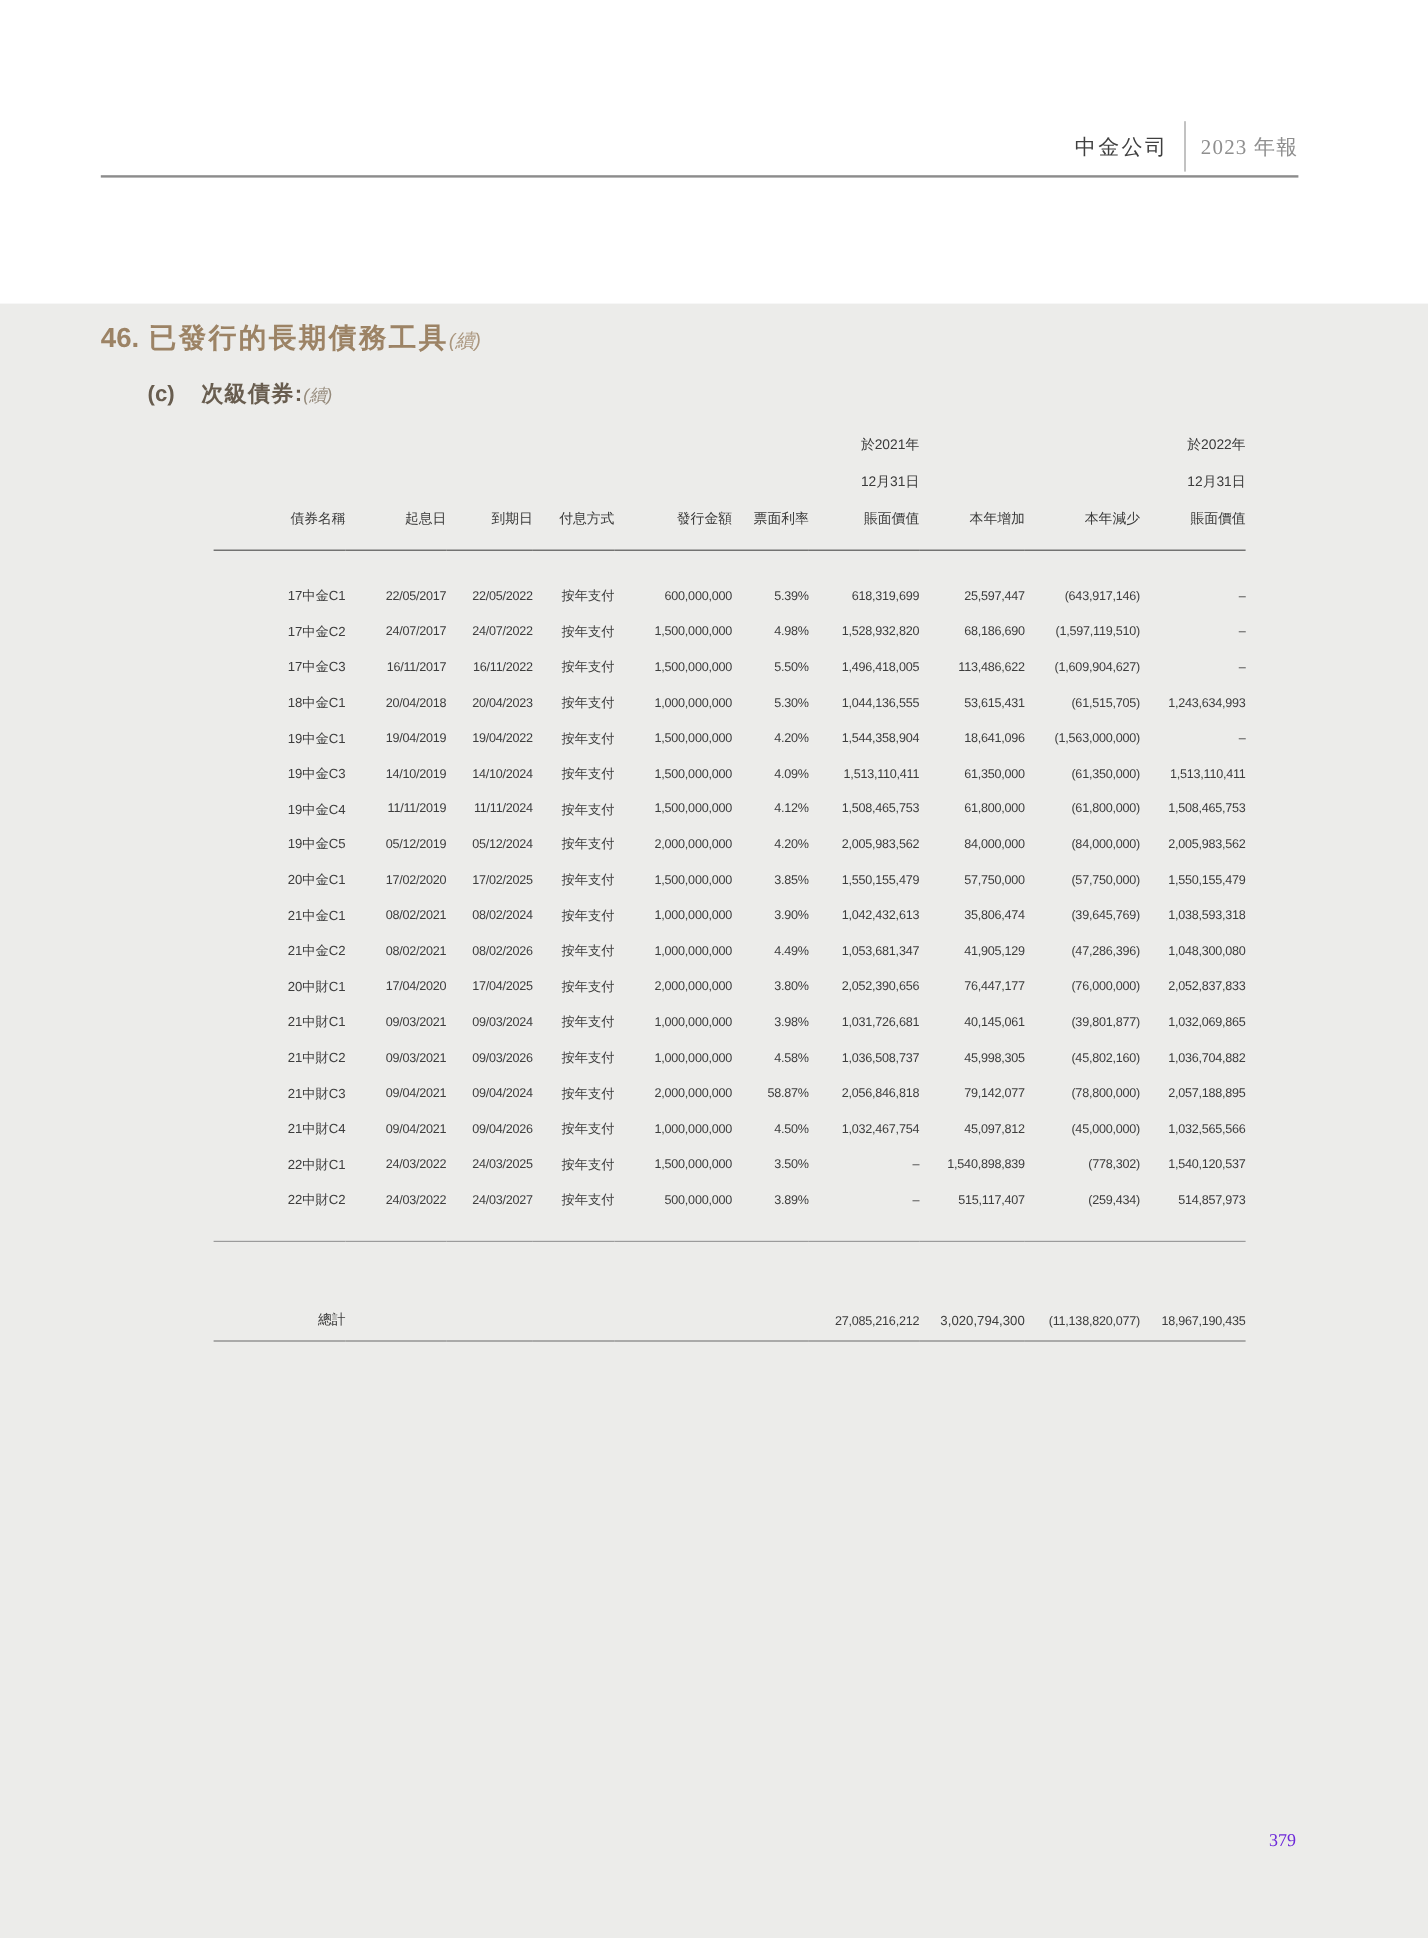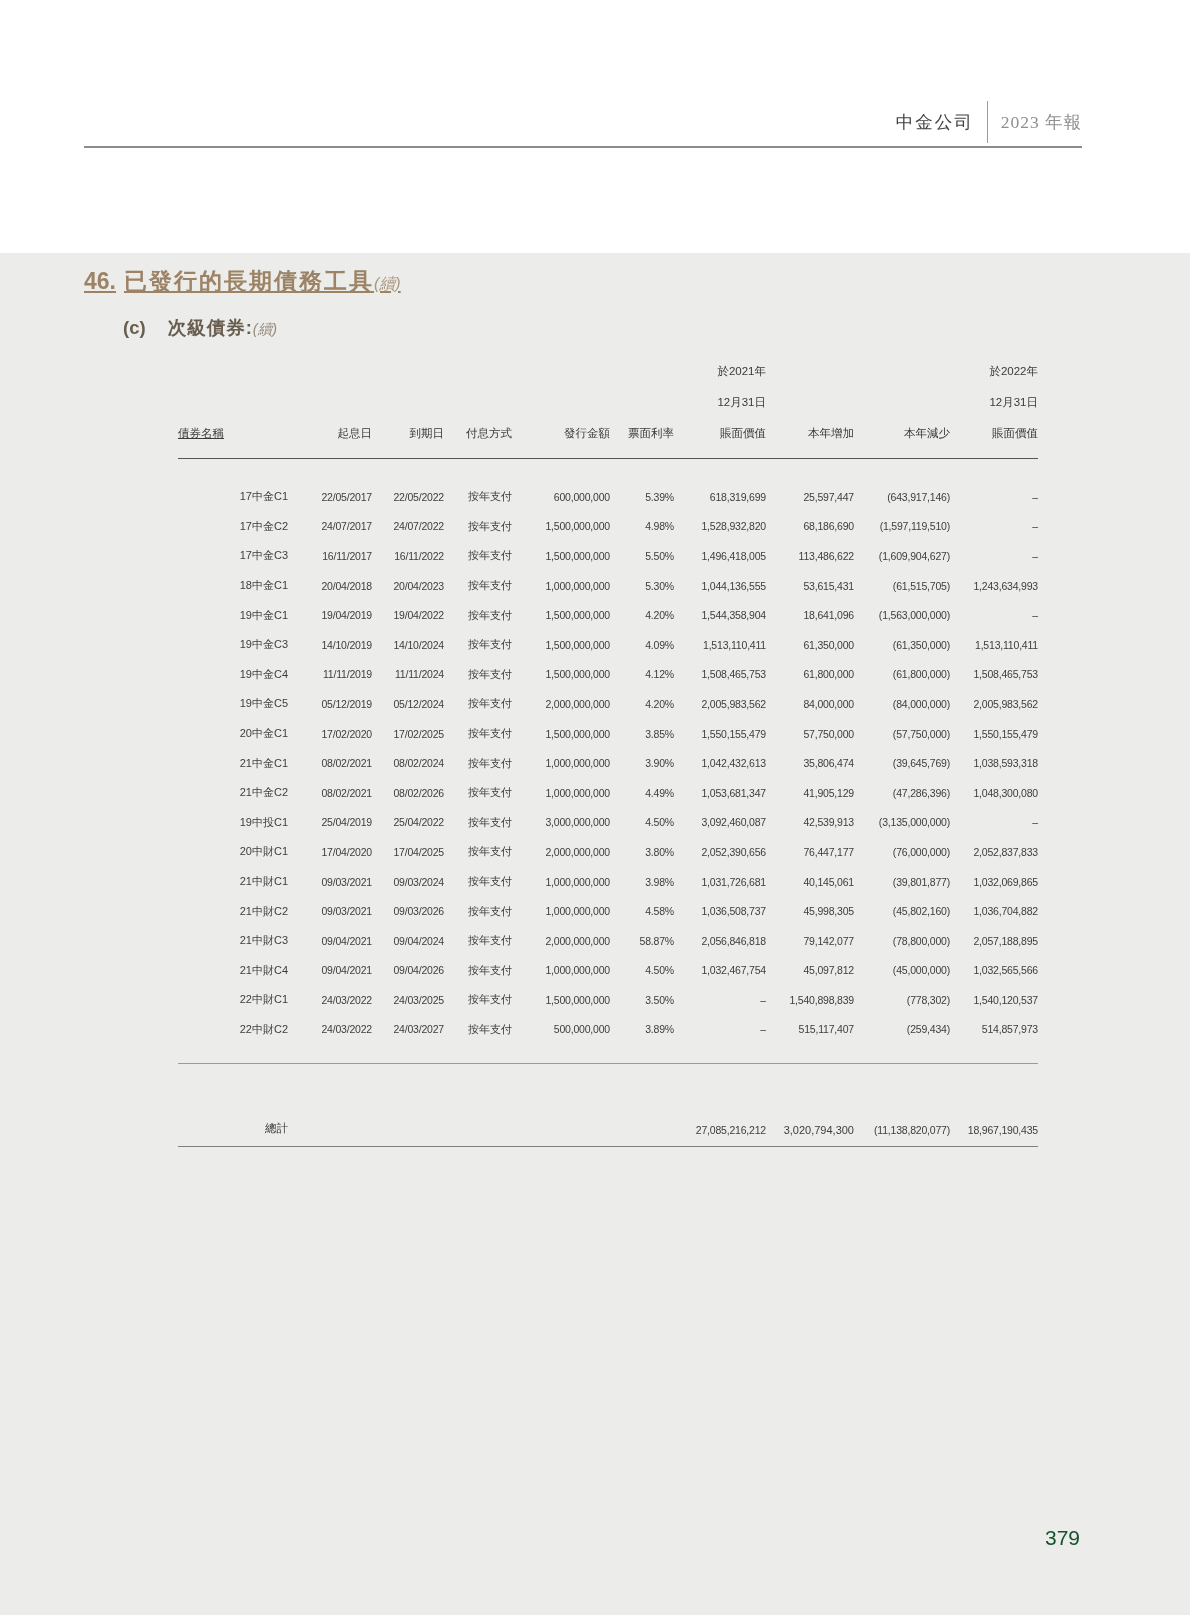--- a/index.html
+++ b/index.html
@@ -23,60 +23,60 @@
     position:absolute; left:84px; top:146px; width:998px; height:2px; background:#8c8c8c;
   }
   
   .band{
     position:absolute; left:0; top:253px; width:1190px; height:1362px;
     background:#ececea;
   }
   
   .sec-title{
     position:absolute; left:84px; top:266px;
-    font-size:23px; font-weight:bold; color:#9c8365; letter-spacing:2px;text-decoration:underline;
+    font-size:23px; font-weight:bold; color:#9c8365; letter-spacing:2px;
   }
   .sec-title .sec-num{margin-right:8px; letter-spacing:0;}
   .sec-title .cont{font-size:16px; font-weight:normal; font-style:italic; color:#ab977f; letter-spacing:0;}
   .sub-title{
     position:absolute; left:123px; top:315px;
     font-size:18.5px; font-weight:bold; color:#685d4f; letter-spacing:1px;
   }
   .sub-title .sub-label{margin-right:22px; letter-spacing:0;}
   .sub-title .cont{font-size:14.5px; font-weight:normal; font-style:italic; color:#958a7b; letter-spacing:0;}
   
   table.bonds{
     position:absolute; left:178px; top:356px; width:860px;
     border-collapse:collapse; table-layout:fixed;
   }
   table.bonds th{
     font-weight:normal; font-size:11.5px; color:#3a3a3a;
     text-align:right; vertical-align:bottom; padding:0 0 9px 0; white-space:nowrap;
   }
   table.bonds th .hl{display:block; line-height:31px;}
   table.bonds thead th{border-bottom:1.5px solid #555555;}
-  table.bonds th.c-name{text-align:left;text-decoration:underline;}
+  table.bonds th.c-name{text-align:right;}
   table.bonds td{
     font-size:10.5px; color:#3d3d3d; text-align:right; white-space:nowrap;
     height:29.6px; padding:0; letter-spacing:-0.2px;
   }
   table.bonds td.c-name{text-align:right; font-size:11px; letter-spacing:0;margin-left:12px;}
   table.bonds td:nth-child(4){font-size:11px; letter-spacing:0;}
   table.bonds tr.spacer-top td{height:23px;}
   table.bonds tr.spacer-bottom td{height:19px;}
   table.bonds tfoot td{
     border-top:1px solid #9b9b9b; border-bottom:1.5px solid #7f7f7f;
     height:72px; vertical-align:bottom; padding-bottom:10px;
   }
   table.bonds tfoot td.c-name{font-size:11.5px;}
   
   .page-num{
     position:absolute; right:110px; top:1526px;
-    font-family:Liberation Sans, sans-serif;
-    font-size:21px; color:#14532d;
+    font-family:Liberation Serif, serif;
+    font-size:15px; color:#6d28d9;
   }
 </style>
 </head>
 <body>
 
 <div class="page">
 
   <div class="doc-header">
     <span class="company">中金公司</span>
     <span class="vdiv"></span>
@@ -275,32 +275,20 @@
           <td>08/02/2026</td>
           <td>按年支付</td>
           <td>1,000,000,000</td>
           <td>4.49%</td>
           <td>1,053,681,347</td>
           <td>41,905,129</td>
           <td>(47,286,396)</td>
           <td>1,048,300,080</td>
         </tr>
         <tr>
-          <td class="c-name">19中投C1</td>
-          <td>25/04/2019</td>
-          <td>25/04/2022</td>
-          <td>按年支付</td>
-          <td>3,000,000,000</td>
-          <td>4.50%</td>
-          <td>3,092,460,087</td>
-          <td>42,539,913</td>
-          <td>(3,135,000,000)</td>
-          <td>–</td>
-        </tr>
-        <tr>
           <td class="c-name">20中財C1</td>
           <td>17/04/2020</td>
           <td>17/04/2025</td>
           <td>按年支付</td>
           <td>2,000,000,000</td>
           <td>3.80%</td>
           <td>2,052,390,656</td>
           <td>76,447,177</td>
           <td>(76,000,000)</td>
           <td>2,052,837,833</td>

